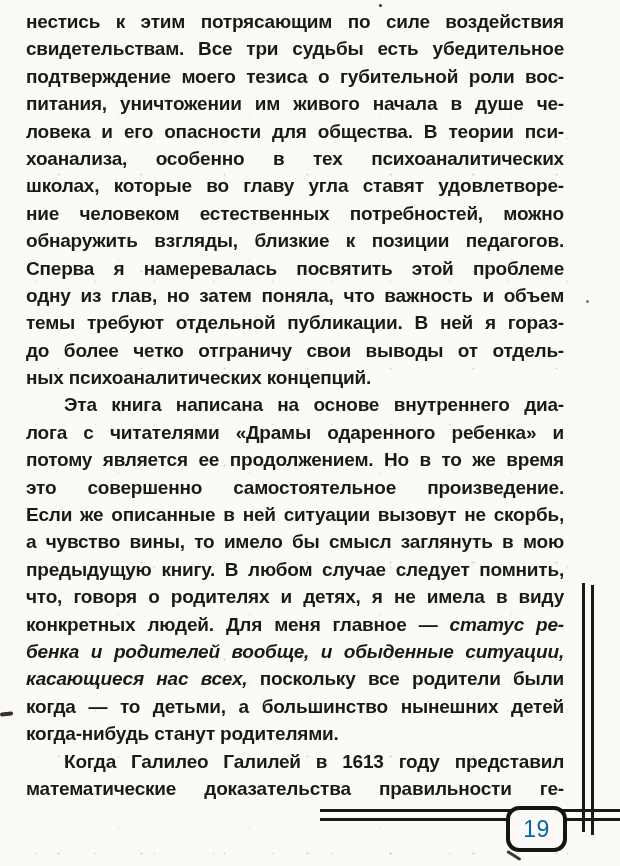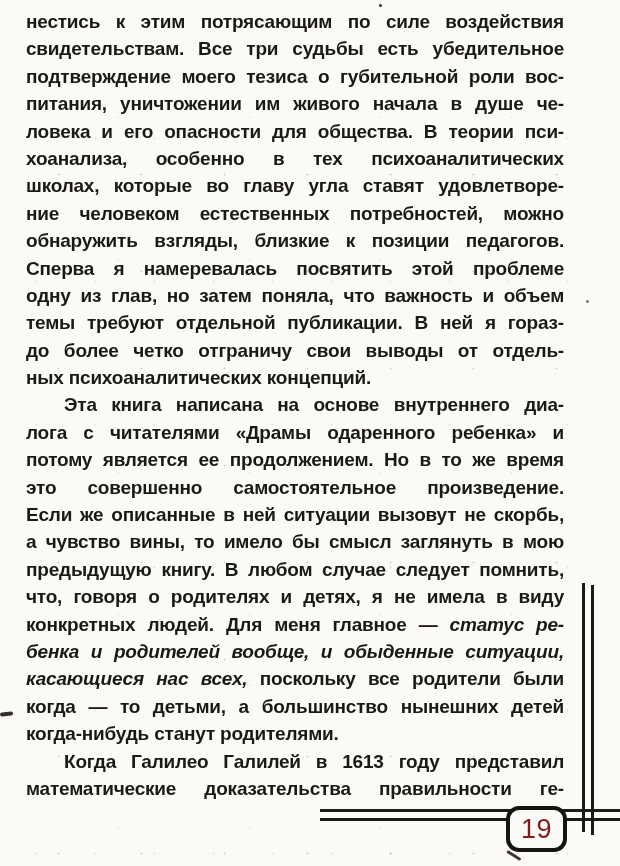--- a/index.html
+++ b/index.html
@@ -69,23 +69,23 @@
     left: 506px; top: 806px;
     width: 61px; height: 46px;
     background: #fbfaf7;
     border: 4px solid #171511;
     border-radius: 13px;
     box-sizing: border-box;
     display: flex; align-items: center; justify-content: center;
     z-index: 2;
   }
   .pagebox span {
-    font-size: 27px;
+    font-size: 23px;
     font-weight: 400;
-    color: #7f1d1d;
+    color: #0369a1;
     letter-spacing: 0.5px;
     padding-top: 1px;
   }
 
   
   .artifact { position: absolute; background: #33302b; border-radius: 2px; }
   .a-dash { left: 0px; top: 712px; width: 13px; height: 3.5px; transform: rotate(-6deg); }
   .a-diag { left: 506px; top: 854px; width: 16px; height: 2.5px; transform: rotate(32deg); background: #3c3832; }
   .a-dot1 { left: 379px; top: 4px; width: 3px; height: 3px; border-radius: 50%; }
   .a-dot2 { left: 586px; top: 300px; width: 2.5px; height: 2.5px; border-radius: 50%; opacity: .6; }

